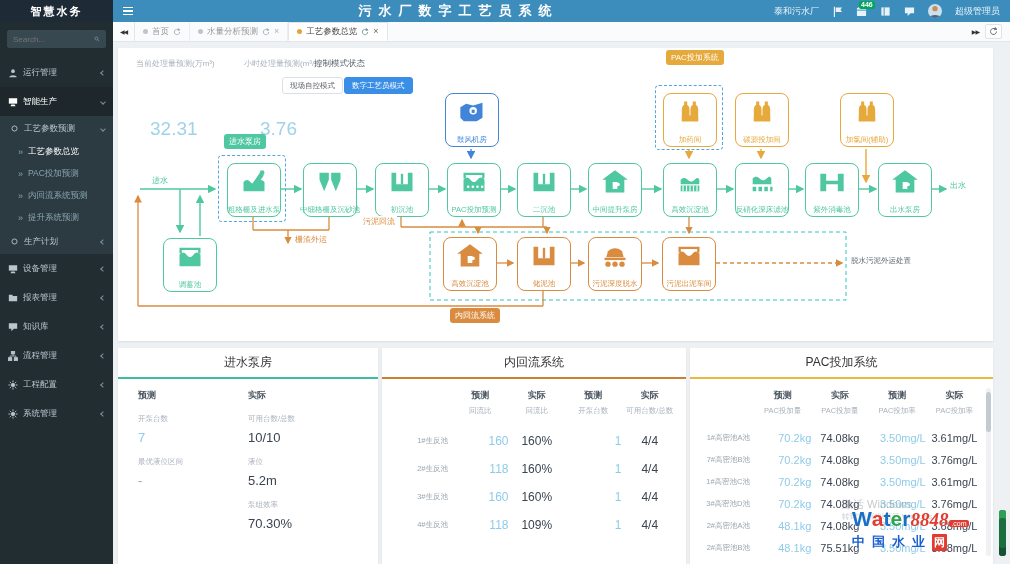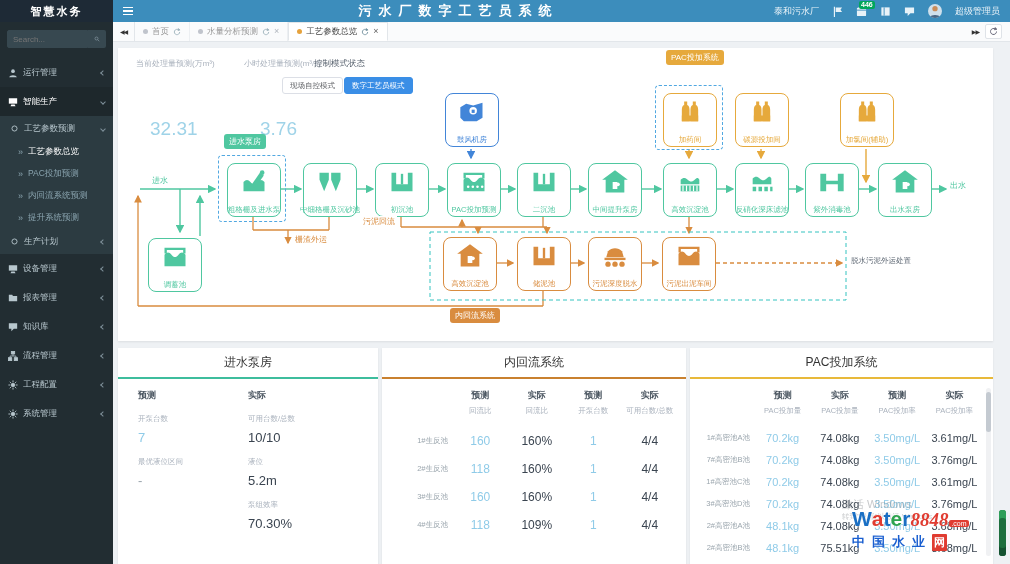--- a/index.html
+++ b/index.html
@@ -72,21 +72,21 @@
   .flab{position:absolute;font-size:8px;white-space:nowrap;z-index:7;}
   .overlay{position:absolute;left:0;top:0;z-index:4;pointer-events:none;}
   
   .panel{position:absolute;top:348px;height:216px;background:#fff;box-shadow:0 1px 2px rgba(0,0,0,.08);z-index:5;}
   .ptitle{height:29px;display:flex;align-items:center;justify-content:center;font-size:12px;color:#333;}
   .pline{height:2px;width:100%;}
   .ptable{display:grid;align-items:center;row-gap:0;}
   .th1{font-size:9px;color:#4a5560;font-weight:bold;text-align:center;padding-top:10px;}
   .th2{font-size:7.5px;color:#aab2bd;text-align:center;padding-top:4px;white-space:nowrap;}
   .rname{font-size:7.5px;color:#9aa5ad;text-align:right;padding-right:4px;white-space:nowrap;}
-  .pv{font-size:12px;color:#8fcbe8;text-align:center;white-space:nowrap;}
+  .pv{font-size:12px;color:#8fcbe8;text-align:right;white-space:nowrap;}
   .av{font-size:12px;color:#3a4450;text-align:center;white-space:nowrap;}
   
   .p1grid{display:grid;grid-template-columns:1fr 1fr;padding:0 20px;}
   .p1h{font-size:9px;color:#4a5560;font-weight:bold;padding-top:10px;}
   .p1l{font-size:7.5px;color:#aab2bd;padding-top:12px;}
   .p1v{font-size:13px;padding-top:6px;color:#3a4450;}
   .p1v.blue{color:#8fcbe8;}
   .sbar{position:absolute;right:2px;top:40px;width:5px;height:168px;background:#f0f1f3;border-radius:3px;}
   .sthumb{position:absolute;left:0;top:4px;width:5px;height:40px;background:#c4cad1;border-radius:3px;cursor:pointer;}
   
@@ -522,21 +522,21 @@
       </svg>
     <span class="lbl">紫外消毒池</span>
     </div>
   <div class="node g" style="left:760px;top:115px">
     <svg fill="currentColor">
         <use href="#i-house"></use>
       </svg>
     <span class="lbl">出水泵房</span>
     </div>
 
-  <div class="node g" style="left:30px;top:190px">
+  <div class="node g" style="left:45px;top:190px">
     <svg fill="currentColor">
         <use href="#i-wavetank"></use>
       </svg>
     <span class="lbl">调蓄池</span>
     </div>
   <div class="node b" style="left:327px;top:45px">
     <svg fill="currentColor">
         <use href="#i-blower"></use>
       </svg>
     <span class="lbl">鼓风机房</span>

